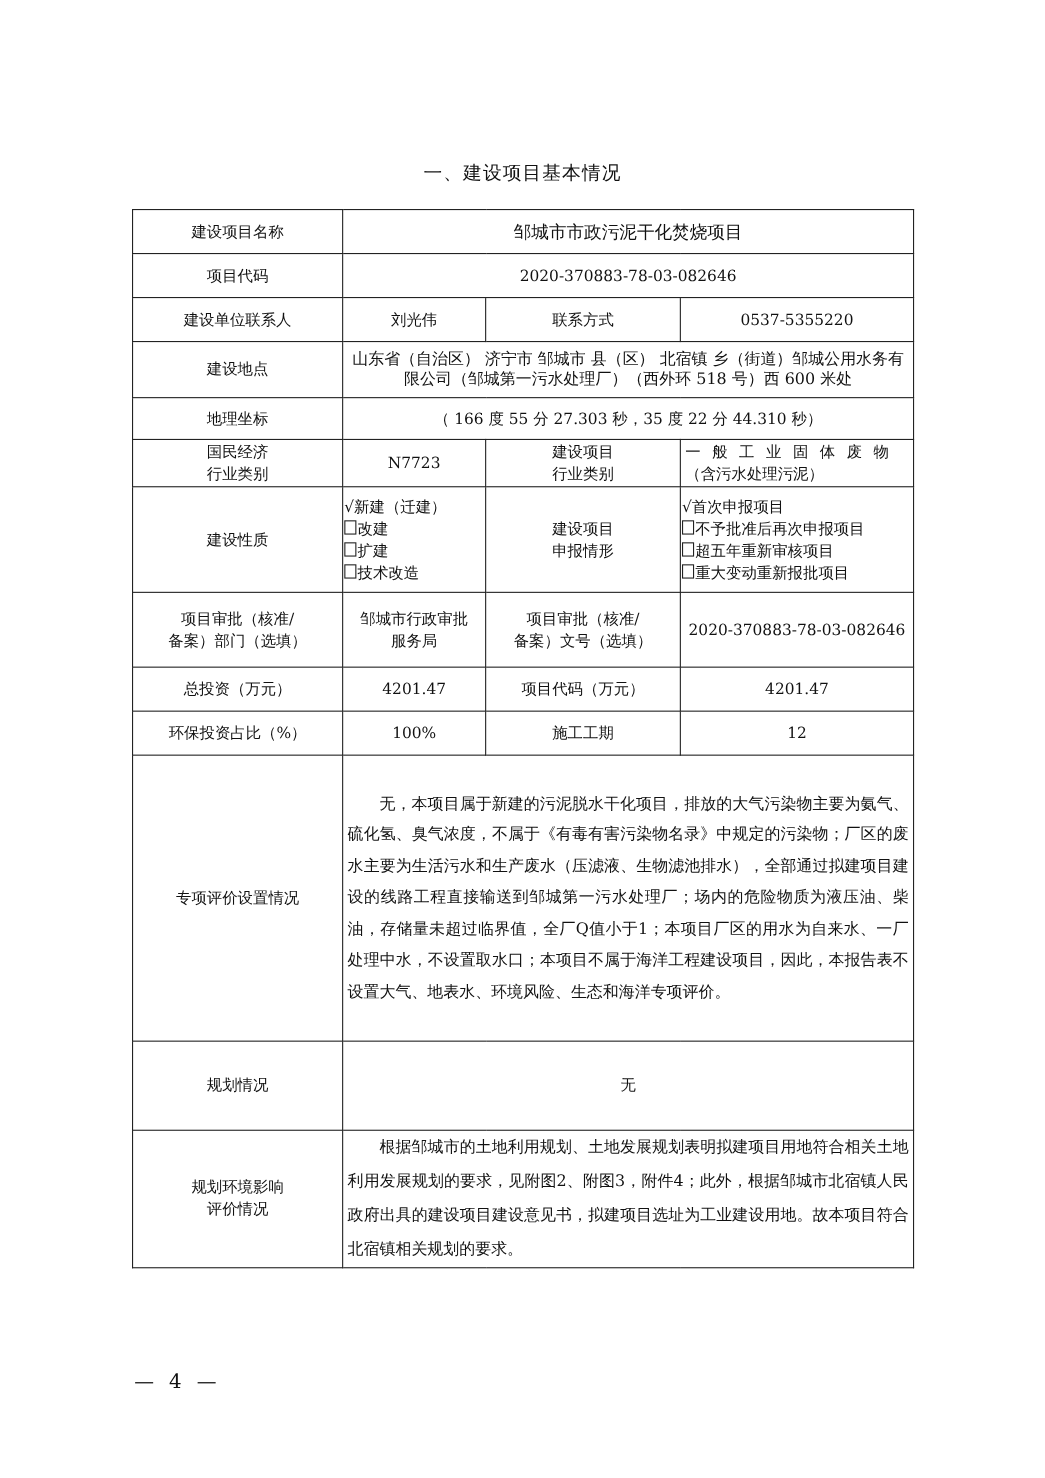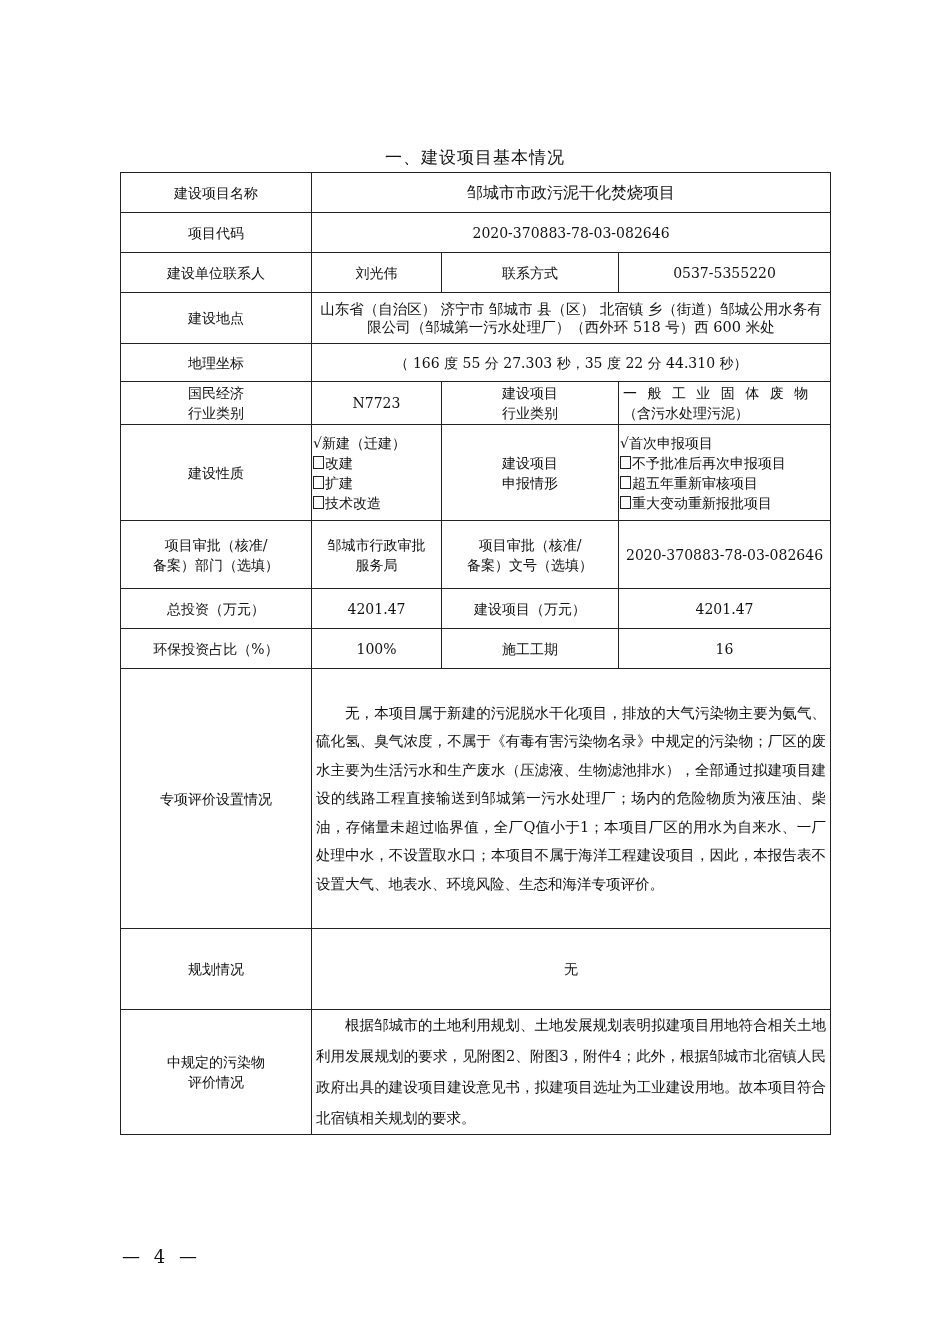--- a/index.html
+++ b/index.html
@@ -1,18 +1,18 @@
 <!DOCTYPE html>
 <html><head>
 <meta charset="utf-8">
 <style>
   html, body { margin:0; padding:0; background:#ffffff; }
   body { width:950px; height:1344px; position:relative; font-family:"DejaVu Serif","Liberation Serif",serif; color:#111; }
   .title { position:absolute; top:146px; left:0; width:950px; text-align:center; font-size:17px; letter-spacing:1px; }
-  table.main { position:absolute; top:172px; left:120px; width:710px; border-collapse:collapse; table-layout:fixed; font-size:14px;padding-left:20px; }
+  table.main { position:absolute; top:190px; left:120px; width:710px; border-collapse:collapse; table-layout:fixed; font-size:14px;padding-left:20px; }
   table.main td { border:1.5px solid #222; padding:0 4px; text-align:center; vertical-align:middle; line-height:20px; }
   table.main td.left { text-align:left;margin-top:40px; }
   .para { text-align:justify; line-height:28.5px; padding:0 4px; text-indent:2em; font-size:14.5px; }
   .para2 { text-align:justify; line-height:31px; padding:0 4px; text-indent:2em; font-size:14.5px; }
   .check-line { display:block; text-align:left; line-height:20px; }
   .box { display:inline-block; width:9px; height:11px; border:1px solid #222; margin-right:1px; vertical-align:-1px; }
   .footer { position:absolute; top:1246px; left:122px; font-size:18px; letter-spacing:4px; }
   sup { font-size:9px; }
 </style>
 </head>
@@ -95,42 +95,42 @@
     </td>
     <td>
       <div>项目审批（核准/</div>
       <div>备案）文号（选填）</div>
     </td>
     <td>2020-370883-78-03-082646</td>
   </tr>
   <tr style="height:40px">
     <td>总投资（万元）</td>
     <td>4201.47</td>
-    <td>建设项目（万元）</td>
+    <td>项目代码（万元）</td>
     <td>4201.47</td>
   </tr>
   <tr style="height:40px">
     <td>环保投资占比（%）</td>
     <td>100%</td>
     <td>施工工期</td>
-    <td>16</td>
+    <td>12</td>
   </tr>
   <tr style="height:260px">
     <td>专项评价设置情况</td>
     <td colspan="3" style="padding:0">
       <div class="para">无，本项目属于新建的污泥脱水干化项目，排放的大气污染物主要为氨气、硫化氢、臭气浓度，不属于《有毒有害污染物名录》中规定的污染物；厂区的废水主要为生活污水和生产废水（压滤液、生物滤池排水），全部通过拟建项目建设的线路工程直接输送到邹城第一污水处理厂；场内的危险物质为液压油、柴油，存储量未超过临界值，全厂Q值小于1；本项目厂区的用水为自来水、一厂处理中水，不设置取水口；本项目不属于海洋工程建设项目，因此，本报告表不设置大气、地表水、环境风险、生态和海洋专项评价。</div>
     </td>
   </tr>
   <tr style="height:81px">
     <td>规划情况</td>
     <td colspan="3">无</td>
   </tr>
   <tr style="height:116px">
     <td>
-      <div>中规定的污染物</div>
+      <div>规划环境影响</div>
       <div>评价情况</div>
     </td>
     <td colspan="3" style="padding:0">
       <div class="para2">根据邹城市的土地利用规划、土地发展规划表明拟建项目用地符合相关土地利用发展规划的要求，见附图2、附图3，附件4；此外，根据邹城市北宿镇人民政府出具的建设项目建设意见书，拟建项目选址为工业建设用地。故本项目符合北宿镇相关规划的要求。</div>
     </td>
   </tr>
 </tbody>
   </table>
 
 <div class="footer">— 4 —</div>

